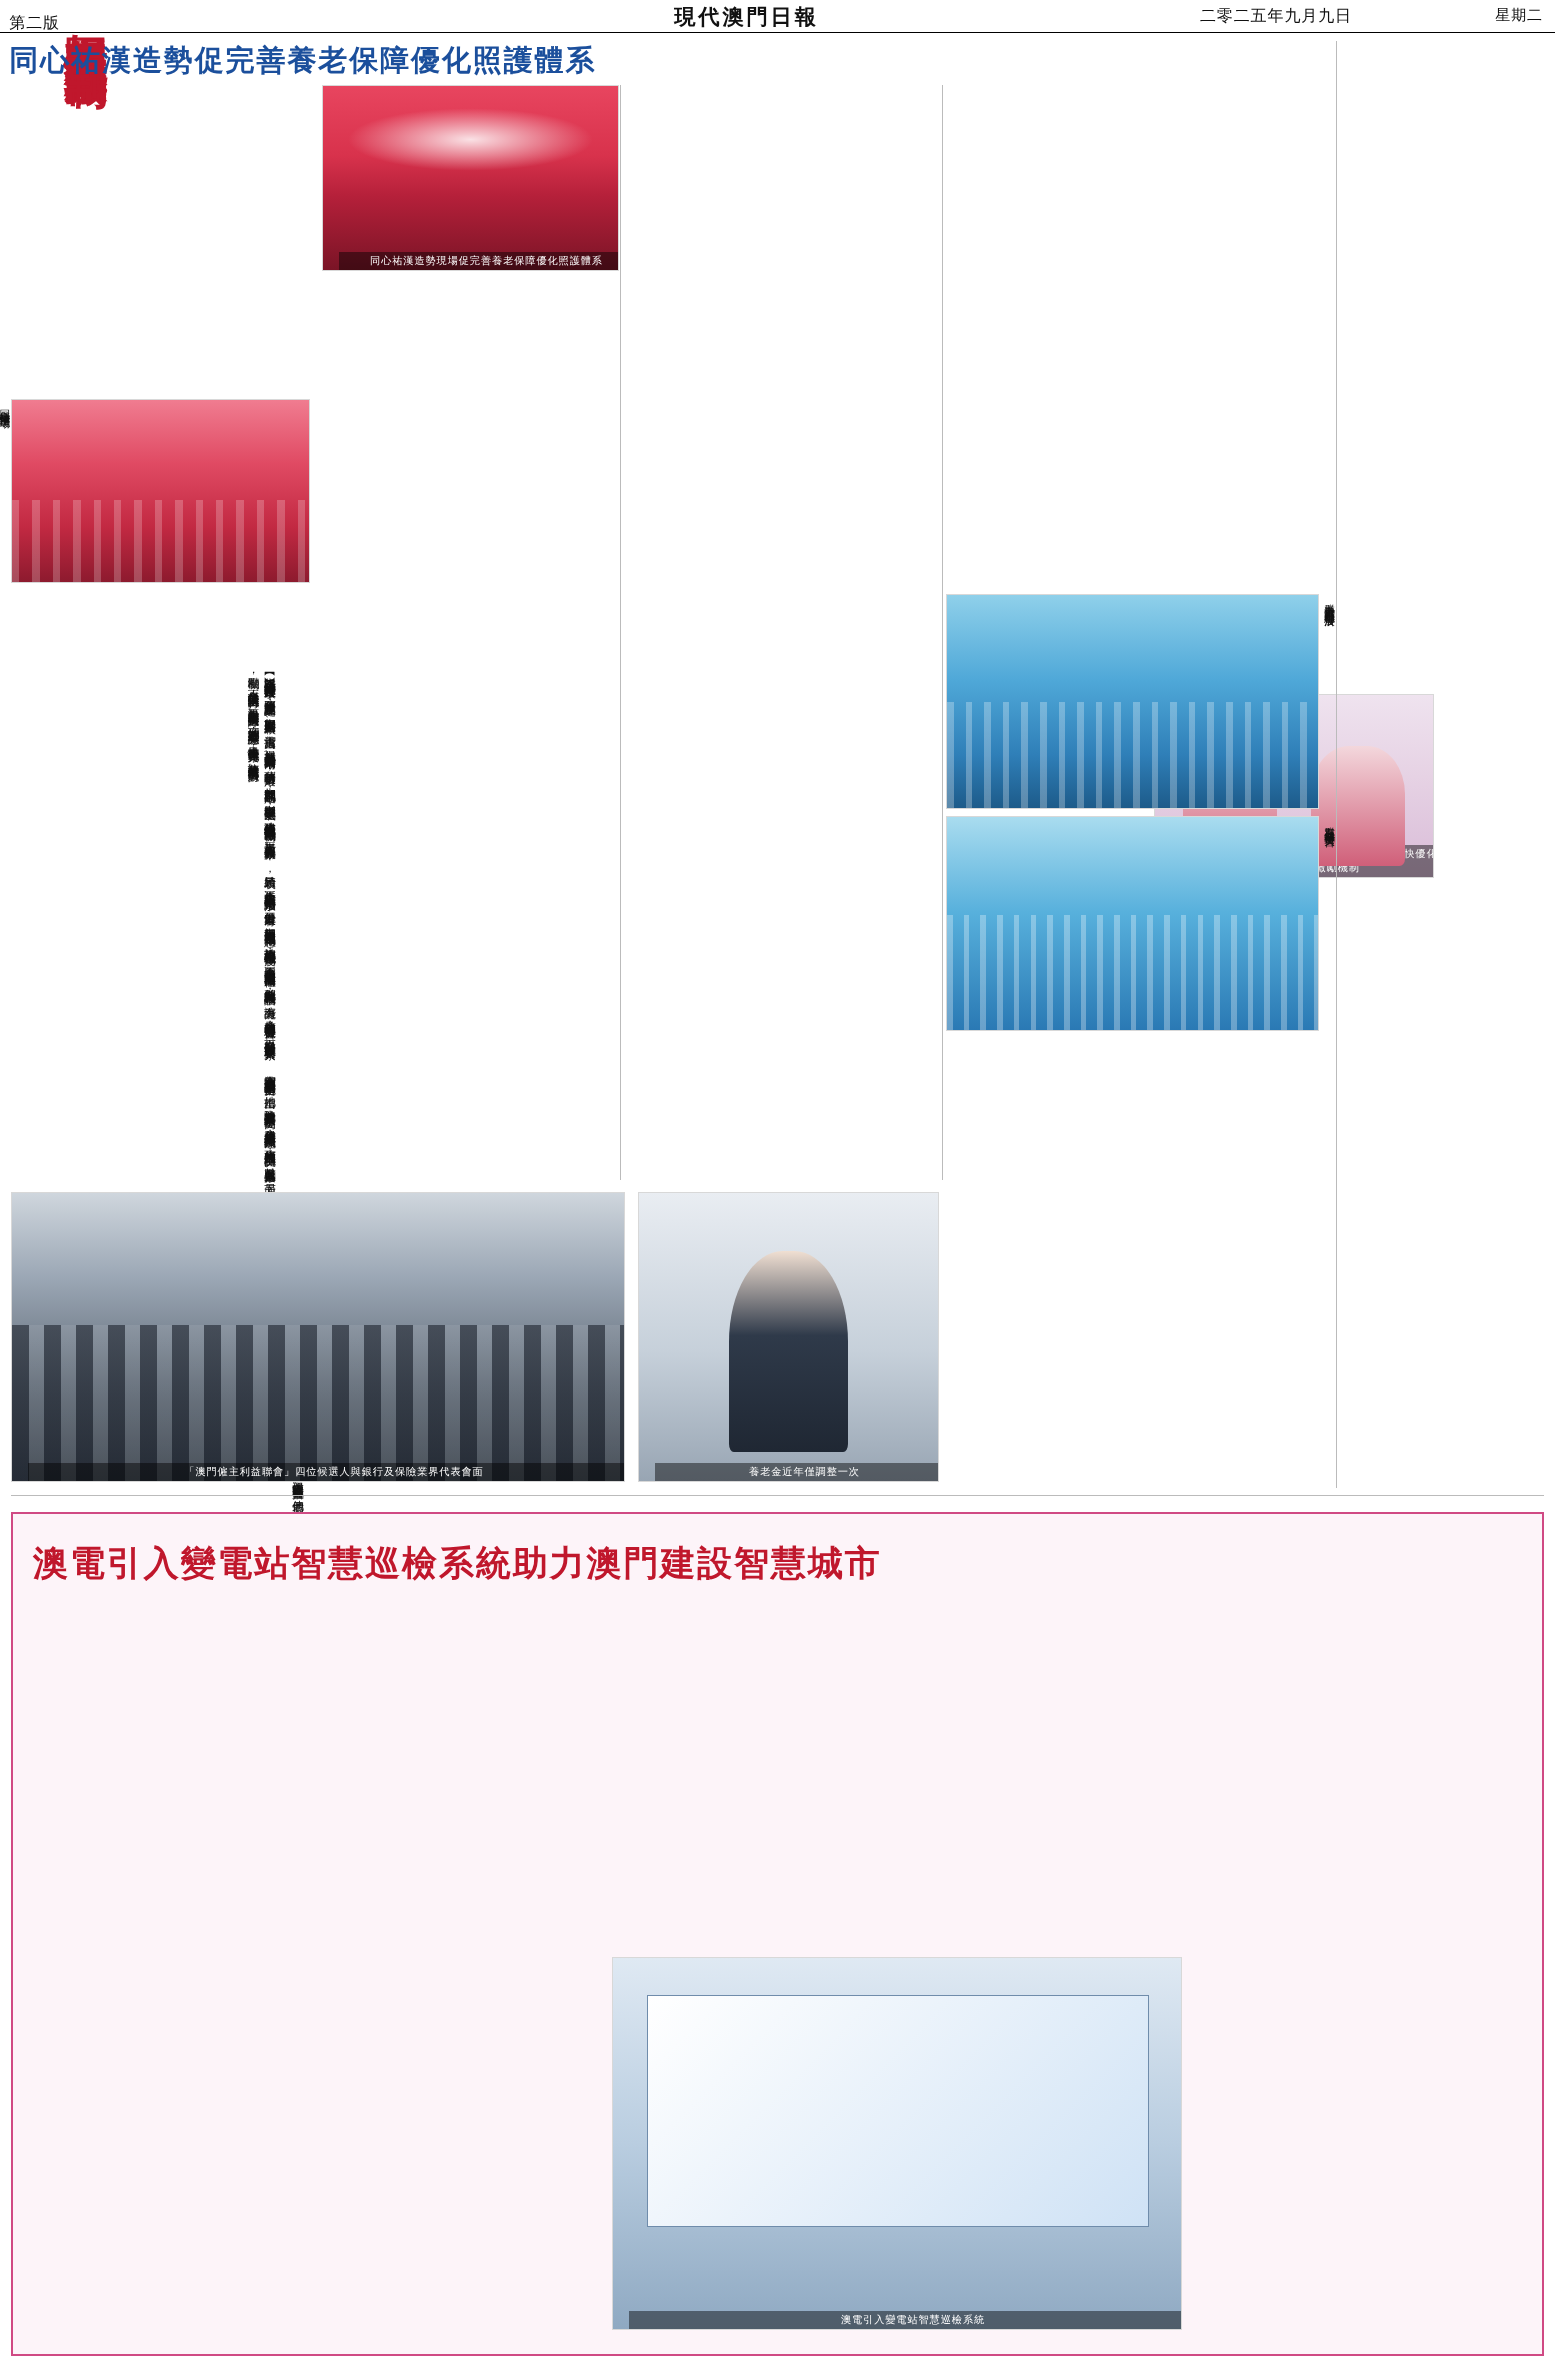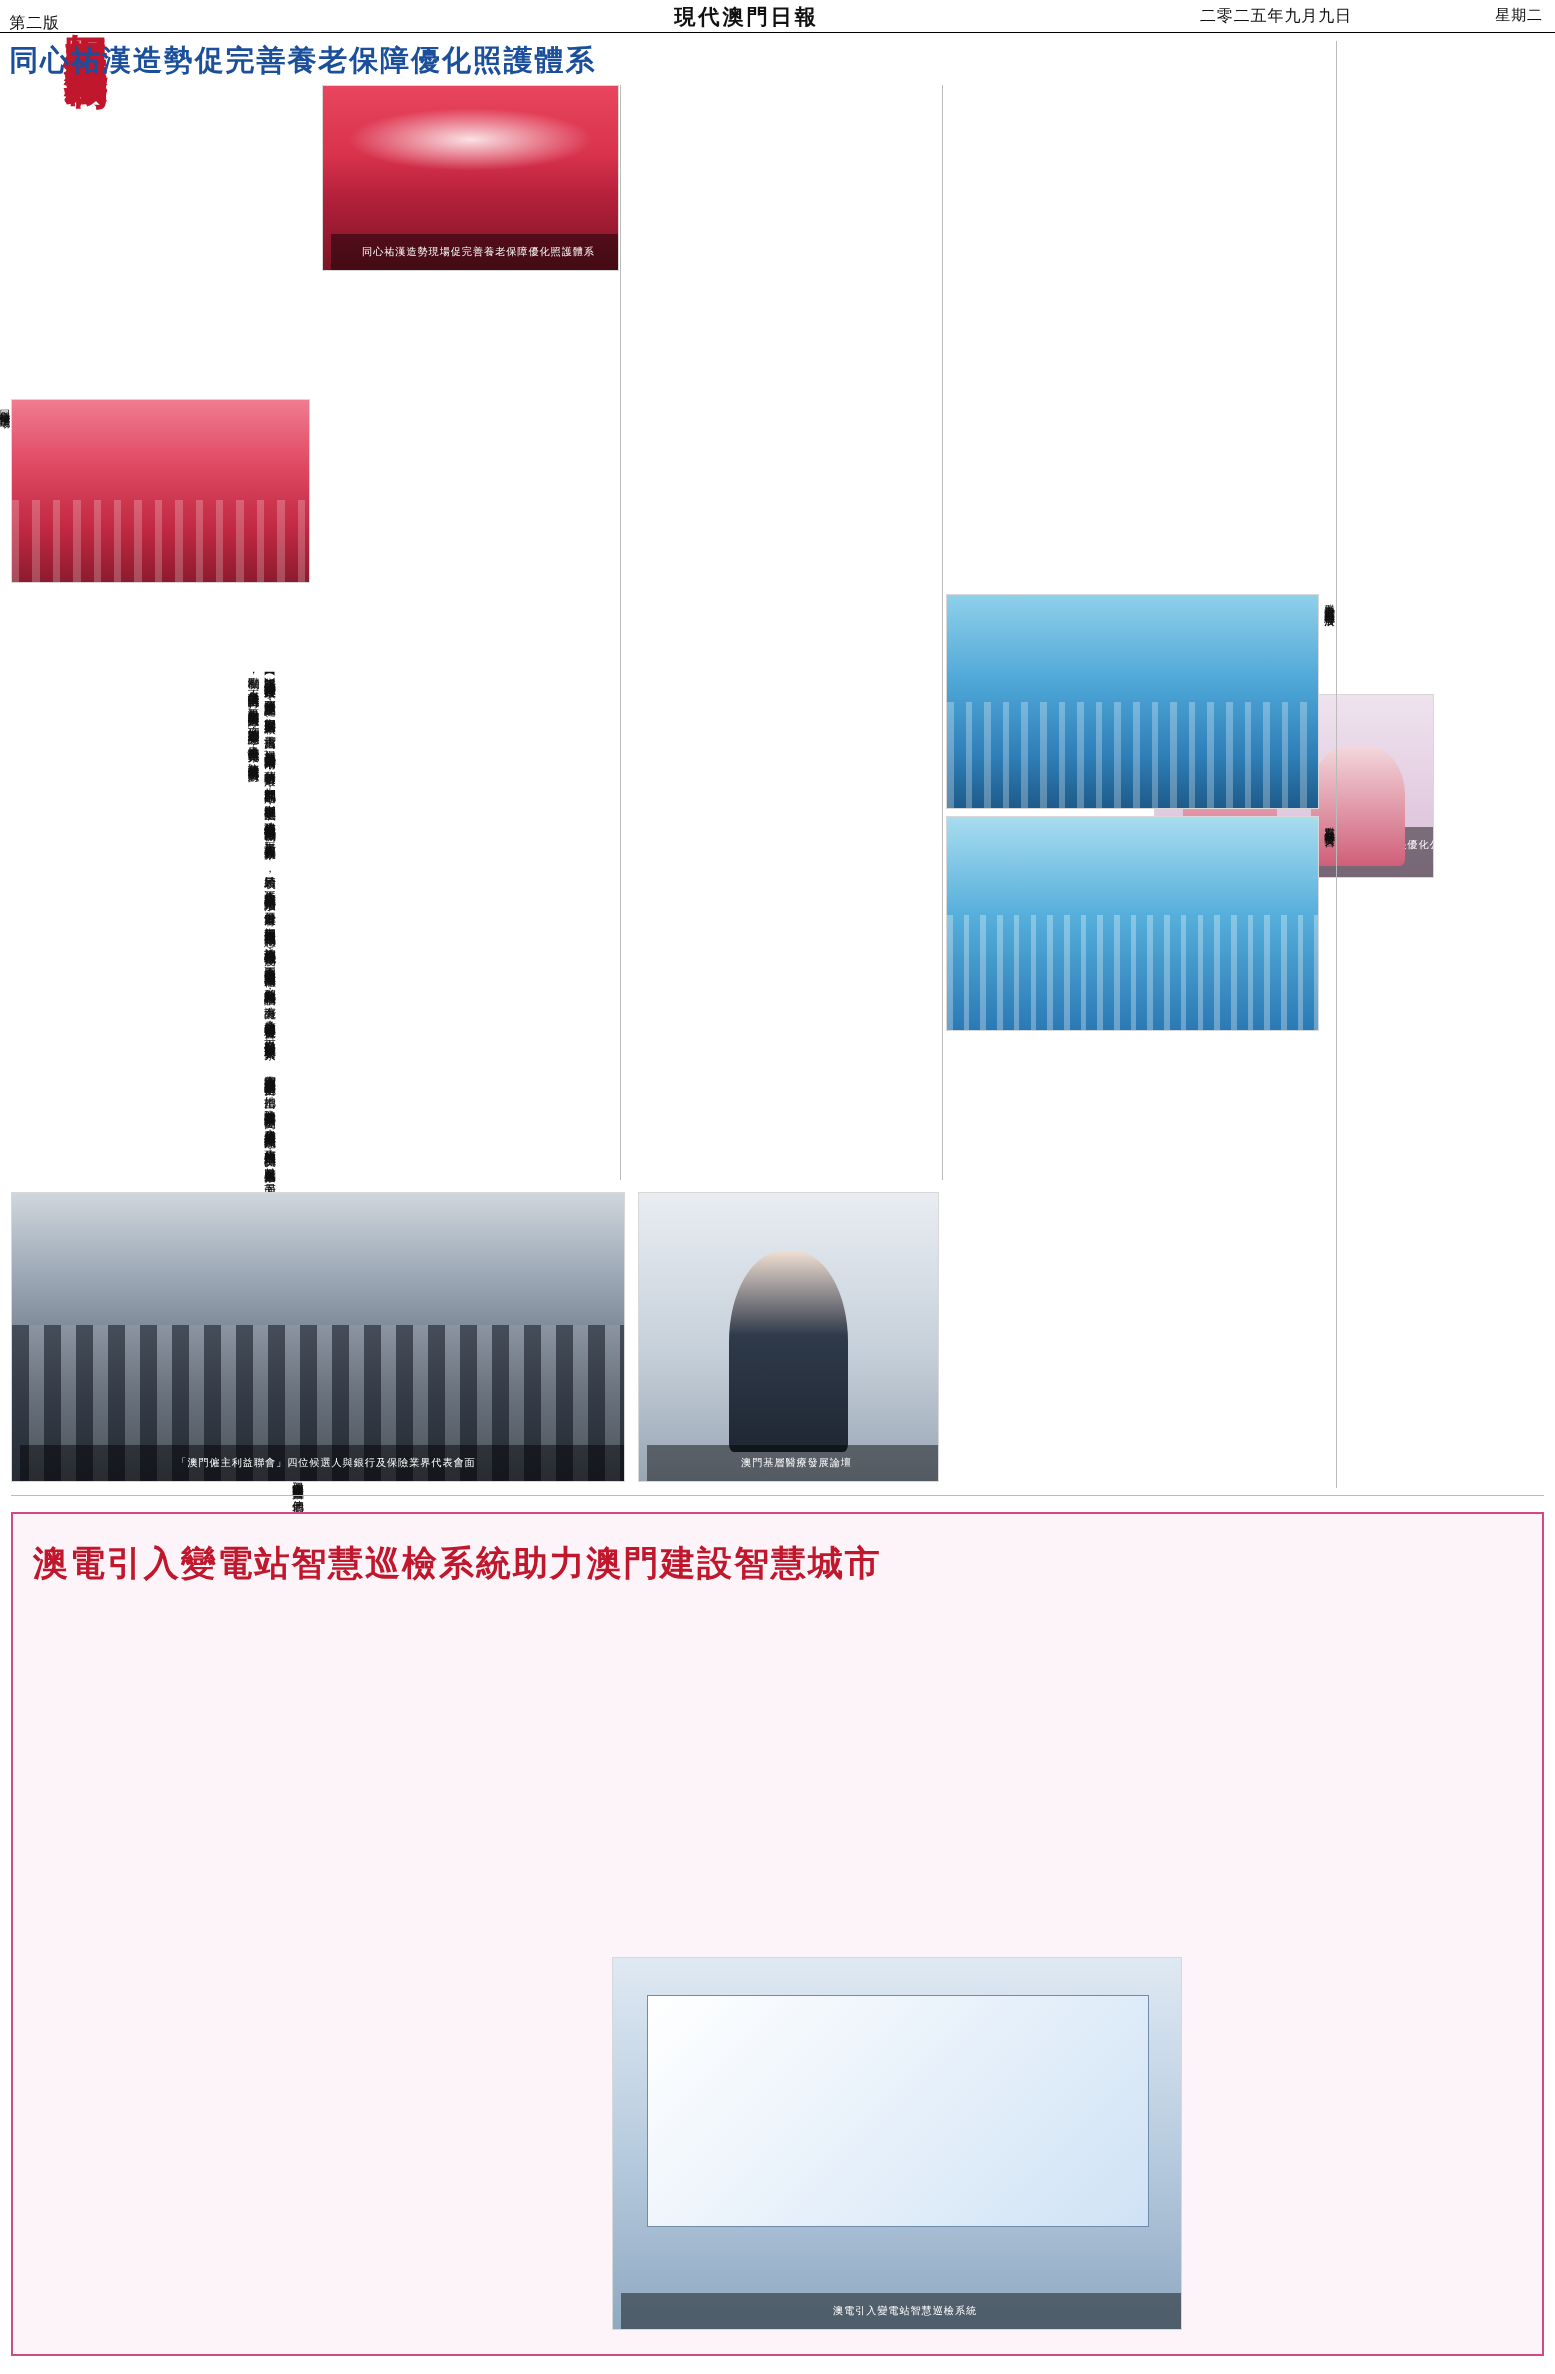--- a/index.html
+++ b/index.html
@@ -40,23 +40,23 @@
   }
 
   
   .h-red{color:#c0172c;}
   .h-blue{color:#1b4f9c;}
   .h-black{color:#111;}
 
   
   .photo{position:absolute;overflow:hidden;border:0.9px solid #d8d8d8;background:#eee;}
   .cap{
-    position:absolute;left:8px;bottom:0;width:100%;
+    position:absolute;left:16px;bottom:0;width:100%;
     background:rgba(0,0,0,0.45);color:#fff;font-size:10.2px;
-    text-align:center;padding:11px 0;letter-spacing:0.9px;
+    text-align:center;padding:2px 0;letter-spacing:0.9px;
     font-family:"DejaVu Sans","Liberation Sans",sans-serif;
     box-sizing:border-box;
   }
   .vcap{
     writing-mode:vertical-rl;text-orientation:upright;
     font-size:10.7px;letter-spacing:0.9px;color:#111;
     font-family:"DejaVu Serif","Liberation Serif",serif;
   }
 
   
@@ -142,21 +142,21 @@
   <div class="vcap" style="position:absolute;left:1321px;top:595px;width:15px;height:210px;">群力造勢大會冀推動社區經濟發展</div>
 
   <div class="photo ph-blue-crowd2" style="left:946px;top:816px;width:371px;height:213px;"></div>
   <div class="vcap" style="position:absolute;left:1321px;top:818px;width:15px;height:210px;">群力在三盞燈舉行造勢大會</div>
 
   <div class="photo ph-conf" style="left:11px;top:1192px;width:612px;height:288px;">
     <div class="cap">「澳門僱主利益聯會」四位候選人與銀行及保險業界代表會面</div>
   </div>
 
   <div class="photo ph-speaker" style="left:638px;top:1192px;width:299px;height:288px;">
-    <div class="cap">澳門基層醫療發展論壇</div>
+    <div class="cap">養老金近年僅調整一次</div>
   </div>
 
   <div class="hrule" style="left:11px;top:1495px;width:1533px;"></div>
 
   <div class="box" style="left:11px;top:1512px;width:1533px;height:844px;background:#fdf4f9;">
   </div>
 
   <div class="hhead h-red" style="position:absolute;left:33px;top:1540px;width:1224px;height:50px;font-size:35px;">澳電引入變電站智慧巡檢系統助力澳門建設智慧城市</div>
 
   <div class="photo ph-screen" style="left:612px;top:1957px;width:568px;height:371px;">

